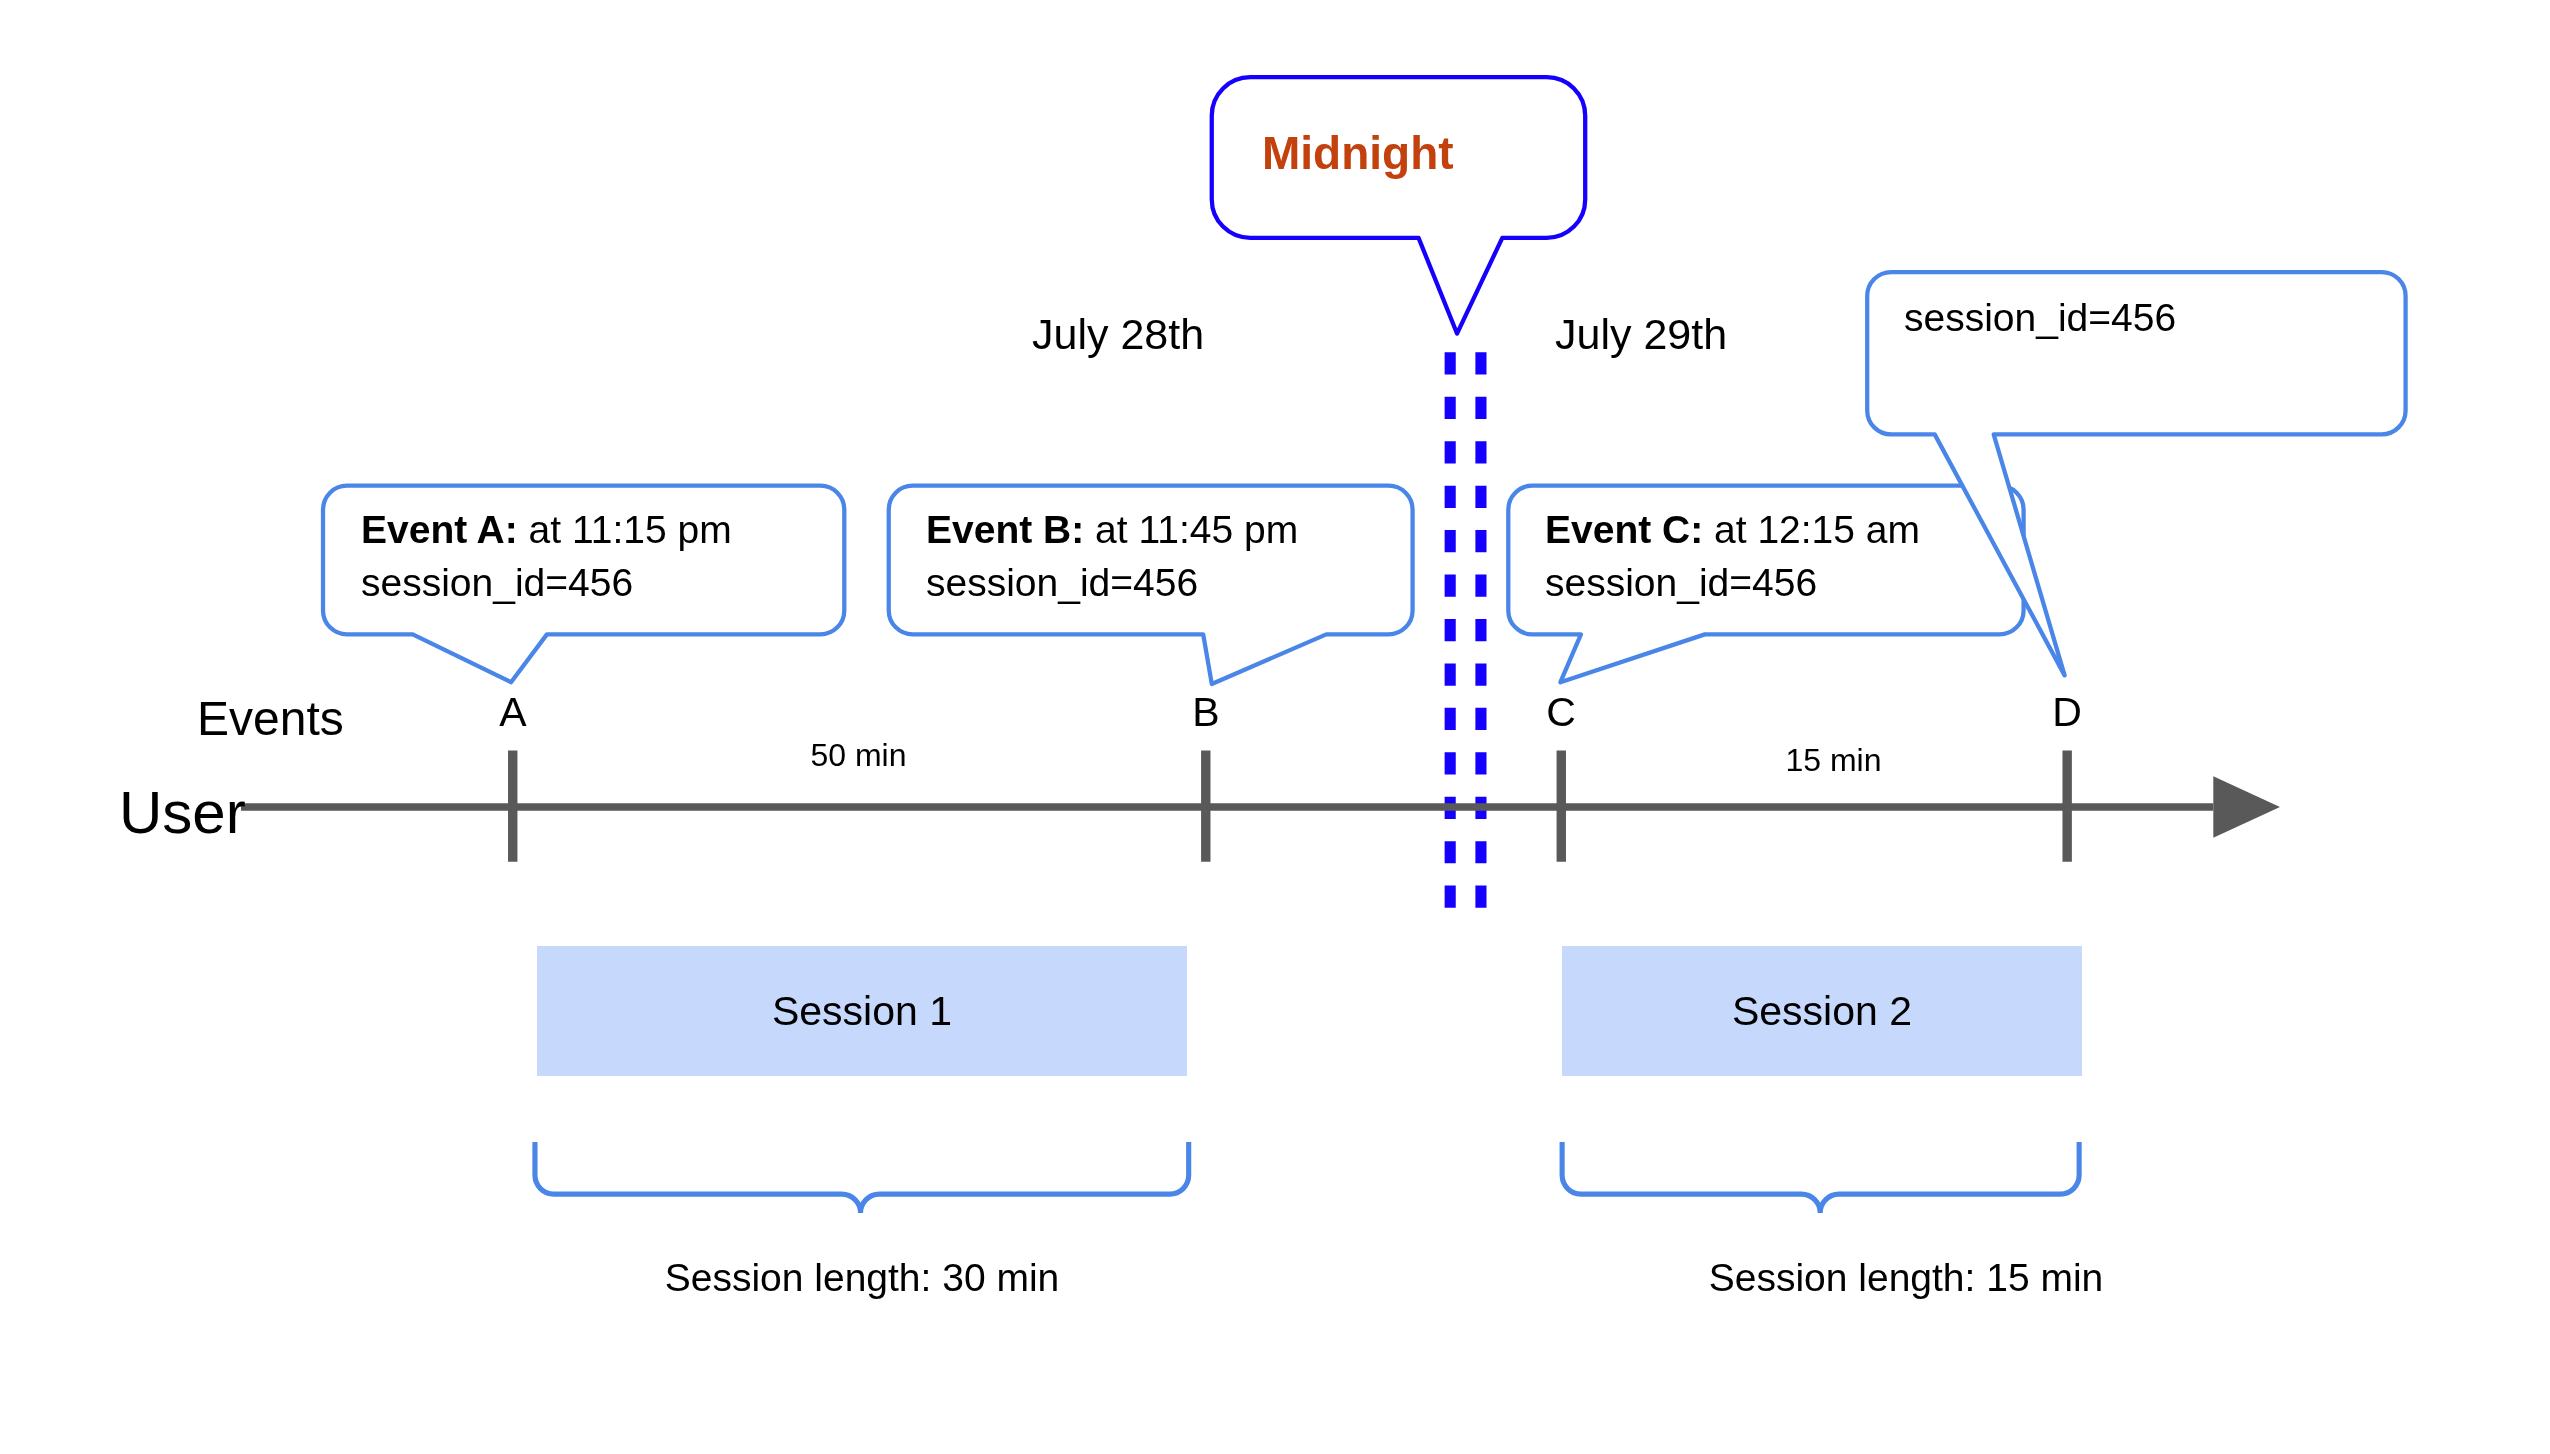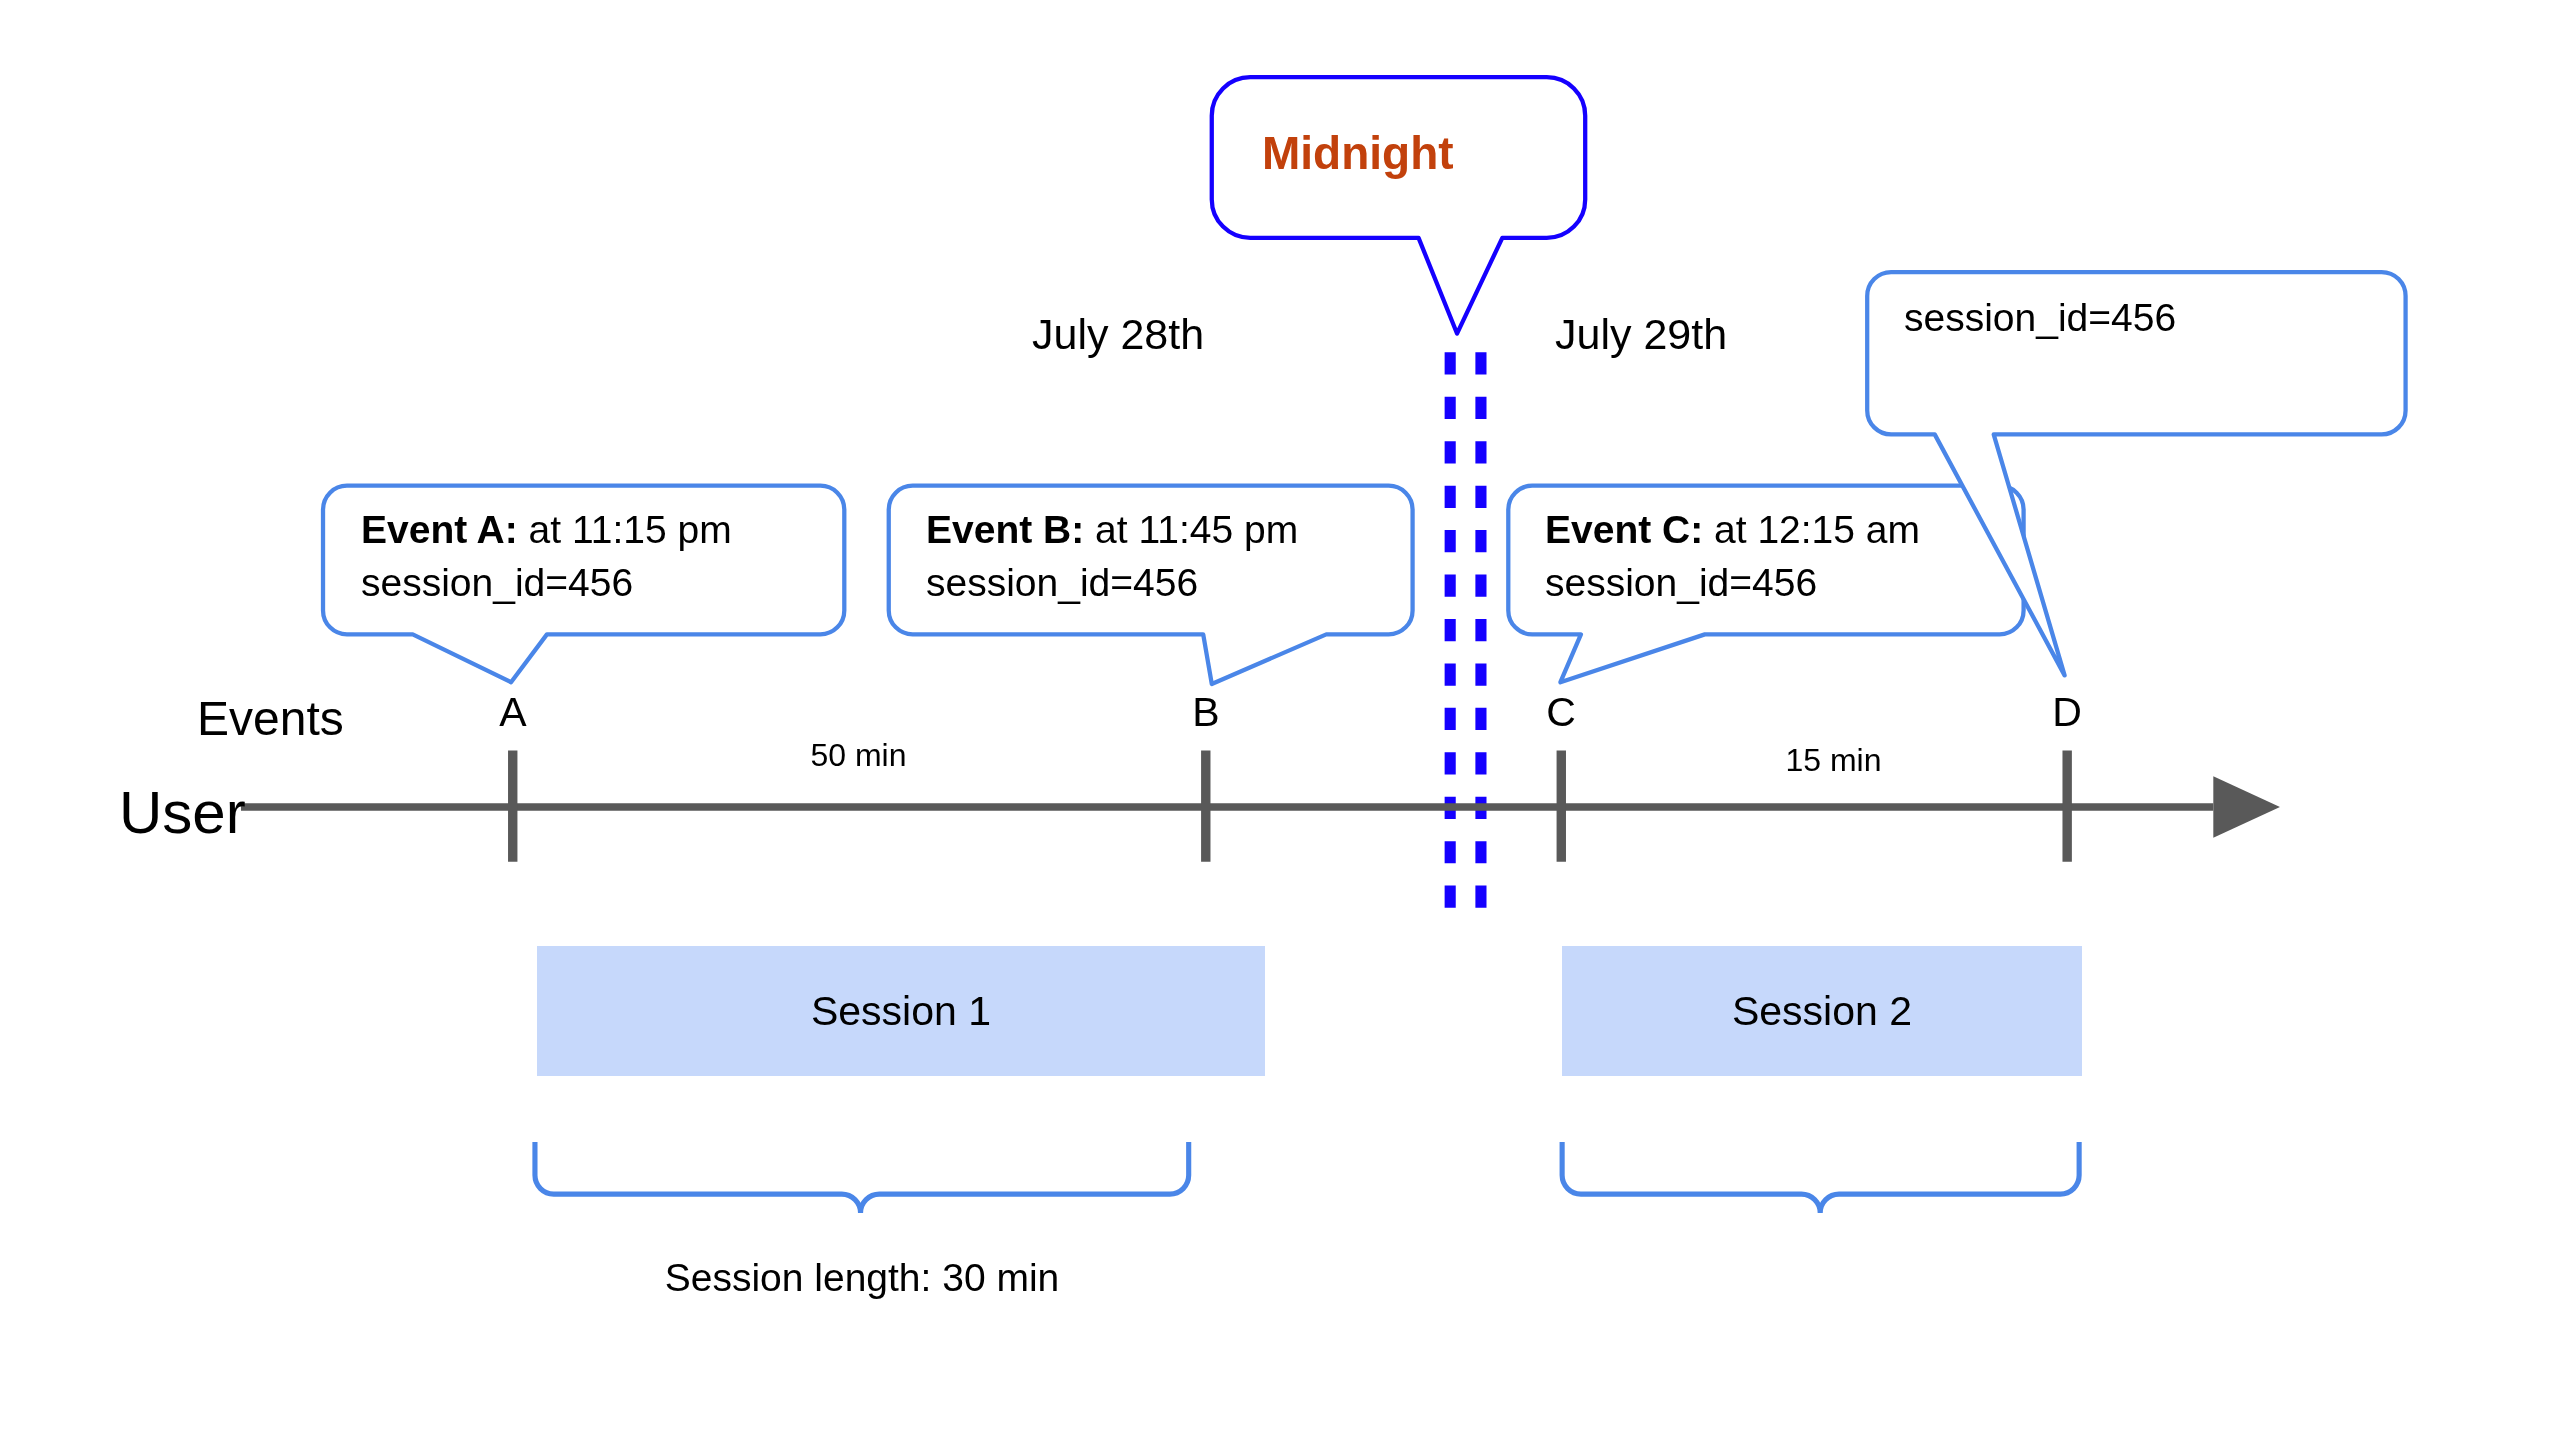--- a/index.html
+++ b/index.html
@@ -260,23 +260,24 @@
   <div class="axis-title" style="left:79px; top:778px;">User</div>
 
   <div class="marker-label" style="left:479px; top:689px; width:68px;">A</div>
   <div class="marker-label" style="left:1172px; top:689px; width:68px;">B</div>
   <div class="marker-label" style="left:1527px; top:689px; width:68px;">C</div>
   <div class="marker-label" style="left:2033px; top:689px; width:68px;">D</div>
 
   <div class="gap-label" style="left:756px; top:737px; width:205px;">50 min</div>
   <div class="gap-label" style="left:1731px; top:742px; width:205px;">15 min</div>
 
-  <div class="session-bar" style="left:537px; top:946px; width:728px; height:130px;">
+  <div class="session-bar" style="left:537px; top:946px; width:650px; height:130px;">
     <span>Session 1</span>
   </div>
   <div class="session-bar" style="left:1562px; top:946px; width:520px; height:130px;">
     <span>Session 2</span>
   </div>
 
   <div class="session-length" style="left:520px; top:1256px; width:684px;">Session length: 30 min</div>
+  <div class="session-length" style="left:1564px; top:1256px; width:684px;">Session length: 15 min</div>
 
 </div>
 
 
 </body></html>

